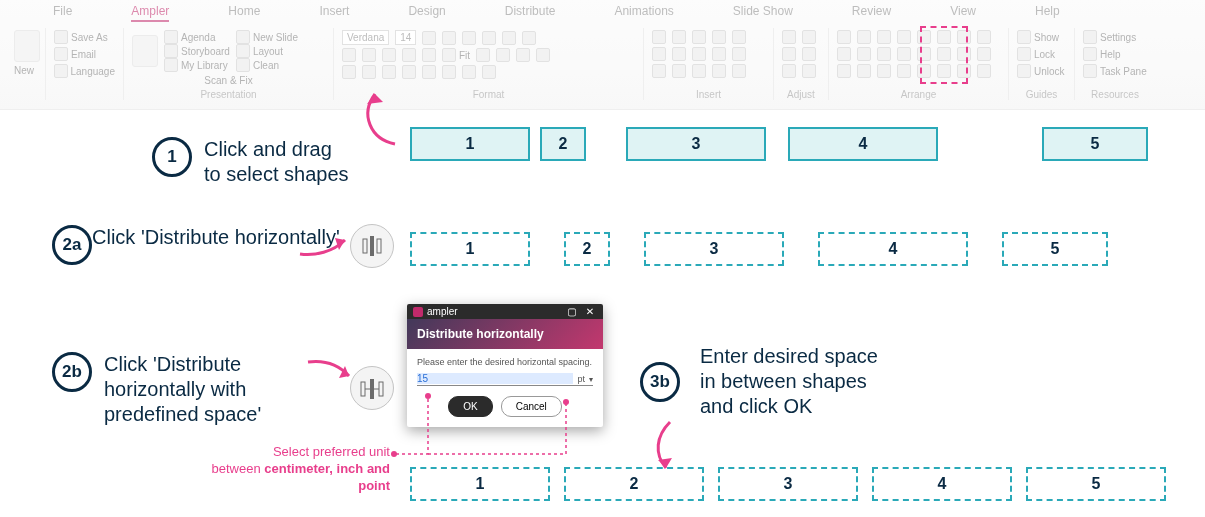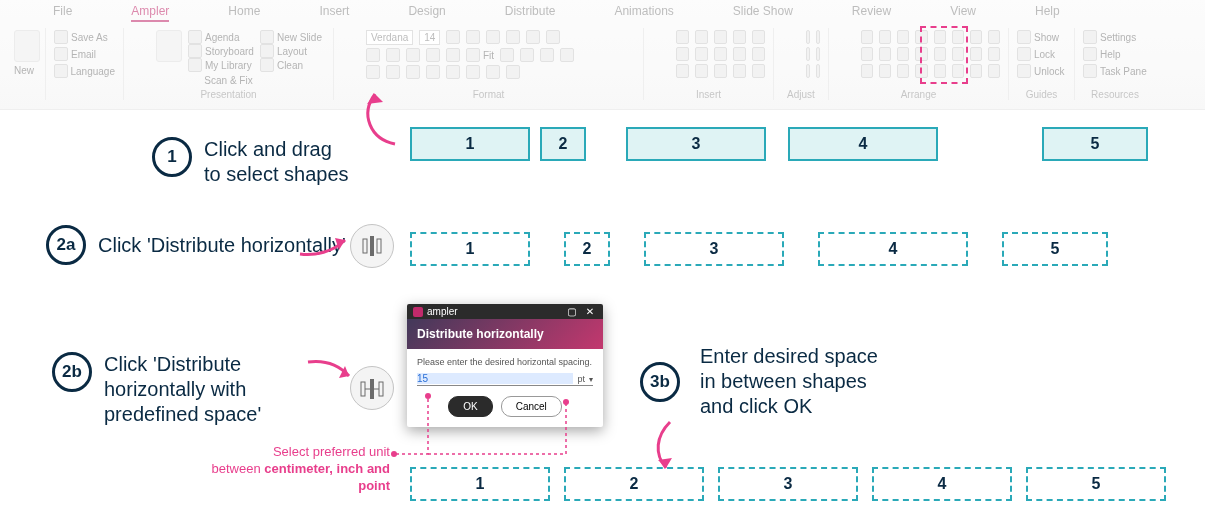--- a/index.html
+++ b/index.html
@@ -45,21 +45,21 @@
     flex-direction: column;
     gap: 3px;
   }
   .ribbon-group .group-label {
     position: absolute;
     bottom: 0; left: 0; right: 0;
     text-align: center;
     font-size: 10px;
     color: #999;
   }
-  .rb-row { display: flex; gap: 6px; align-items: flex-start; margin-left: 24px; }
+  .rb-row { display: flex; gap: 6px; align-items: center; }
   .rb-item { display: flex; align-items: center; gap: 3px; font-size: 10px; color: #777; white-space: nowrap; }
   .sq { width: 14px; height: 14px; background: #e8e8e8; border: 1px solid #ccc; border-radius: 2px; }
   .big-sq { width: 26px; height: 32px; background: #eee; border: 1px solid #ddd; border-radius: 3px; }
   .font-box { border:1px solid #ccc; padding: 1px 4px; font-size:10px; background:#fff; color:#888; }
 
   .highlight-pink {
     position: absolute;
     border: 2px dashed #e83e8c;
     left: 920px; top: 26px;
     width: 48px; height: 58px;
@@ -411,21 +411,21 @@
   </svg>
 
   <div class="shape-row" style="left:410px; top:15px">
     <div class="shape solid-shape" style="width:120px">1</div>
     <div class="shape solid-shape" style="width:46px; margin-left:10px">2</div>
     <div class="shape solid-shape" style="width:140px; margin-left:40px">3</div>
     <div class="shape solid-shape" style="width:150px; margin-left:22px">4</div>
     <div class="shape solid-shape" style="width:106px; margin-left:104px">5</div>
   </div>
 
-  <div style="position:absolute; left:46px; top:113px; display:flex; gap:12px; align-items:center">
+  <div style="position:absolute; left:52px; top:113px; display:flex; align-items:flex-start">
     <div class="step-badge">2a</div>
     <div class="step-txt">
       <span>Click '</span><b>Distribute horizontally</b><span>'</span>
     </div>
   </div>
   <svg class="arrow" style="left:295px; top:112px" width="60" height="40">
     <path d="M5 30 C 20 32, 38 28, 50 16" stroke="#e83e8c" stroke-width="3" fill="none"></path>
     <polygon points="50,16 40,14 44,26" fill="#e83e8c"></polygon>
   </svg>
   <div class="icon-circle" style="position:absolute; left:350px; top:112px">

